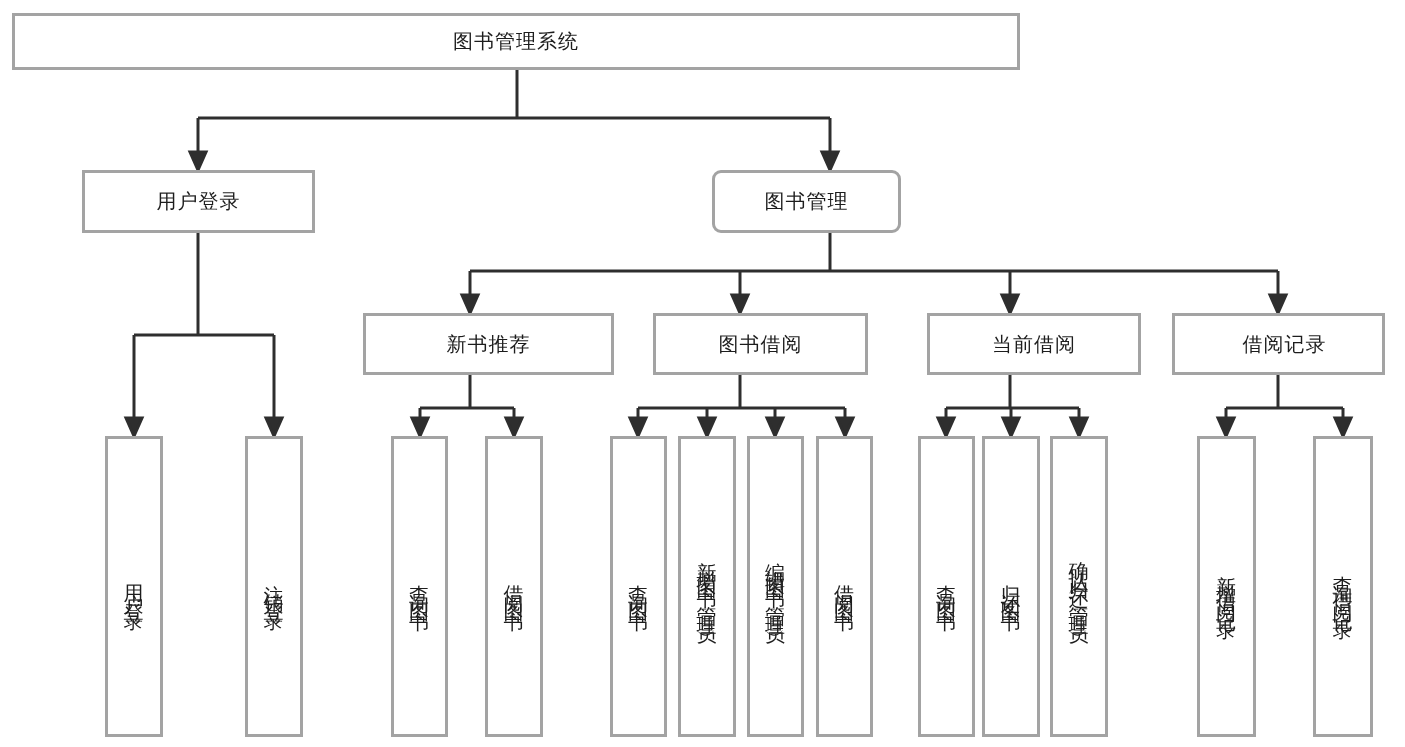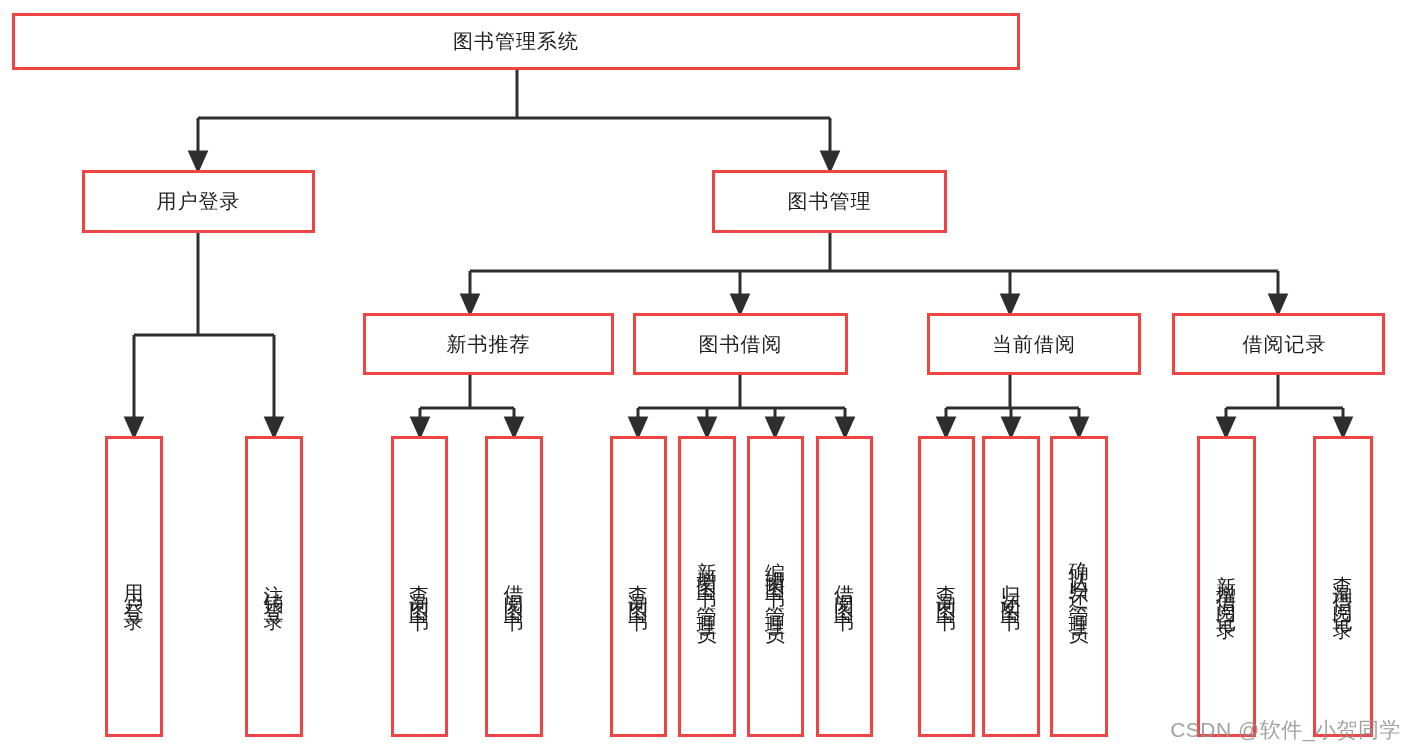--- a/index.html
+++ b/index.html
@@ -11,21 +11,21 @@
     color:#1d1d1d;
     overflow:hidden;
   }
   .connector-layer{
     position:absolute;left:0;top:0;width:1405px;height:747px;
     pointer-events:none;
   }
   .node{
     position:absolute;
     box-sizing:border-box;
-    border:3px solid #ef4444;
+    border:3px solid #a3a3a3;
     background:#ffffff;
     display:flex;align-items:center;justify-content:center;
     font-size:20px;
     letter-spacing:1px;
     text-align:center;
     z-index:2;
   }
   .node.h{white-space:nowrap;}
   .node.v{
     writing-mode:vertical-rl;
@@ -122,24 +122,24 @@
       <line x1="1226" y1="408" x2="1226" y2="420"></line>
       <polygon points="1218,418 1234,418 1226,436"></polygon>
       <line x1="1343" y1="408" x2="1343" y2="420"></line>
       <polygon points="1335,418 1351,418 1343,436"></polygon>
     </g>
   </svg>
 
   <div class="node h" style="left:12px;top:13px;width:1008px;height:57px;">图书管理系统</div>
 
   <div class="node h" style="left:82px;top:170px;width:233px;height:63px;">用户登录</div>
-  <div class="node h" style="left:712px;top:170px;width:235px;height:63px;">图书管理</div>
+  <div class="node h" style="left:712px;top:170px;width:189px;height:63px;border-radius:9px;">图书管理</div>
 
   <div class="node h" style="left:363px;top:313px;width:251px;height:62px;">新书推荐</div>
-  <div class="node h" style="left:633px;top:313px;width:215px;height:62px;">图书借阅</div>
+  <div class="node h" style="left:653px;top:313px;width:215px;height:62px;">图书借阅</div>
   <div class="node h" style="left:903px;top:313px;width:214px;height:62px;margin-left:24px;">当前借阅</div>
   <div class="node h" style="left:1172px;top:313px;width:213px;height:62px;padding-left:12px;">借阅记录</div>
 
   <div class="node v" style="left:105px;top:436px;width:58px;height:301px;">用户登录</div>
   <div class="node v" style="left:245px;top:436px;width:58px;height:301px;">注销登录</div>
 
   <div class="node v" style="left:391px;top:436px;width:57px;height:301px;">查询图书</div>
   <div class="node v" style="left:485px;top:436px;width:58px;height:301px;">借阅图书</div>
 
   <div class="node v" style="left:610px;top:436px;width:57px;height:301px;">查询图书</div>
@@ -147,15 +147,14 @@
   <div class="node v" style="left:747px;top:436px;width:57px;height:301px;">编辑图书（管理员）</div>
   <div class="node v" style="left:816px;top:436px;width:57px;height:301px;">借阅图书</div>
 
   <div class="node v" style="left:918px;top:436px;width:57px;height:301px;">查询图书</div>
   <div class="node v" style="left:982px;top:436px;width:58px;height:301px;">归还图书</div>
   <div class="node v" style="left:1050px;top:436px;width:58px;height:301px;">确认归还（管理员）</div>
 
   <div class="node v" style="left:1197px;top:436px;width:59px;height:301px;">新增借阅记录</div>
   <div class="node v" style="left:1313px;top:436px;width:60px;height:301px;">查询借阅记录</div>
 
-  <div class="watermark">CSDN @软件_小贺同学</div>
 
 </div>
 
 </body></html>

